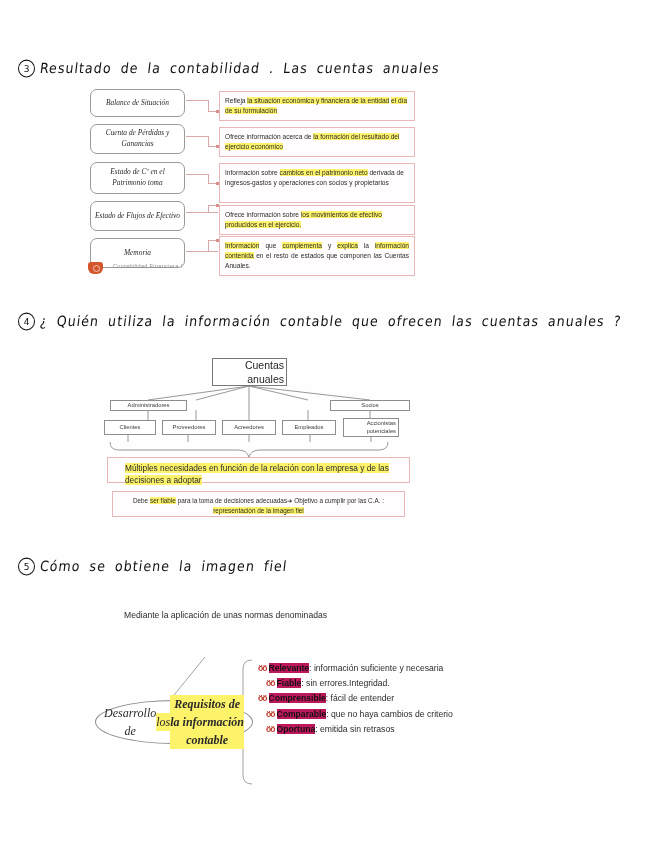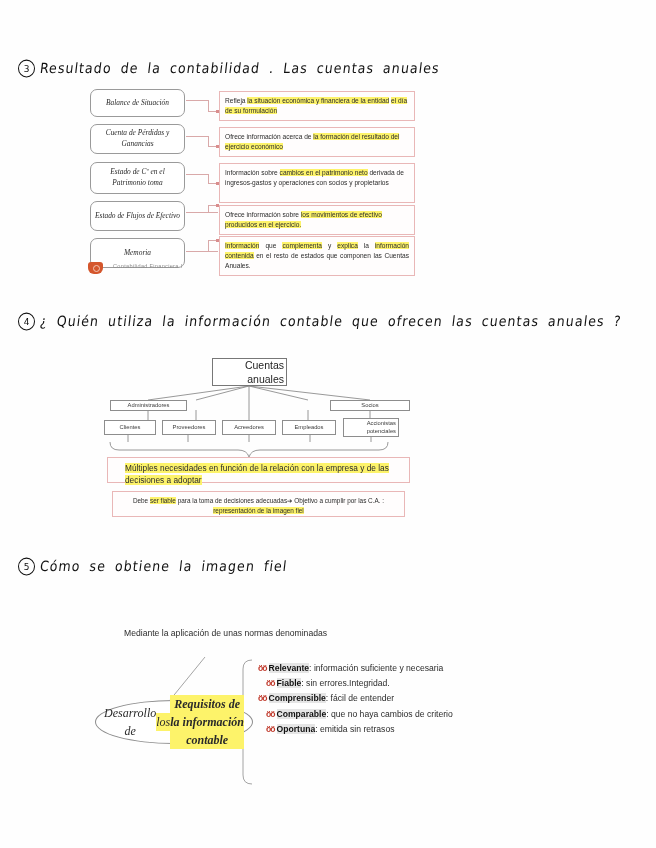--- a/index.html
+++ b/index.html
@@ -85,40 +85,40 @@
   .fiablebox{
     position:absolute;left:112px;width:293px;
     border:1px solid #e9b7b7;background:#fffdfd;
     font-size:6.4px;color:#2b2b2b;line-height:1.55;text-align:center;
     padding:4px 6px;box-sizing:border-box;
   }
 
   
   #blk5{position:absolute;left:0;top:600px;width:656px;height:200px;}
   .medtxt{
-    position:absolute;left:124px;top:28px;font-size:8.6px;color:#2c2c2c;
+    position:absolute;left:124px;top:10px;font-size:8.6px;color:#2c2c2c;
   }
   .ellipse{
     position:absolute;border:1.1px solid #8d8d8d;border-radius:50%;
     background:#fff;display:flex;align-items:center;justify-content:center;
     text-align:center;box-sizing:border-box;
   }
   .el1{left:108px;top:28px;width:180px;height:28px;
     font-family:"Liberation Serif",serif;font-style:italic;font-weight:bold;
     font-size:9.6px;color:#1f1f1f;}
   .el2{left:95px;top:100px;width:158px;height:44px;padding:0 8px;
     font-family:"Liberation Serif",serif;font-style:italic;
     font-size:12px;color:#2a2a2a;line-height:1.5;}
   .reqlist{
     position:absolute;left:258px;top:62px;width:215px;
     font-size:8.6px;color:#2b2b2b;line-height:1.42;
   }
   .reqitem{margin-bottom:3px;}
   .reqitem .bul{color:#c0392b;font-weight:bold;letter-spacing:-1px;margin-right:2px;}
-  .reqitem .ghl{background:#e5e5e5;font-weight:bold;color:#111;}
+  .reqitem .ghl{background:#be185d;font-weight:bold;color:#111;}
   .reqitem.ind{padding-left:8px;}
 </style>
 </head>
 <body>
 
 <div class="page">
 
   <div class="circnum" style="left:18px;top:60px;">3</div>
   <div class="hand" style="left:40px;top:60px;">Resultado de la contabilidad . Las cuentas anuales</div>
 

